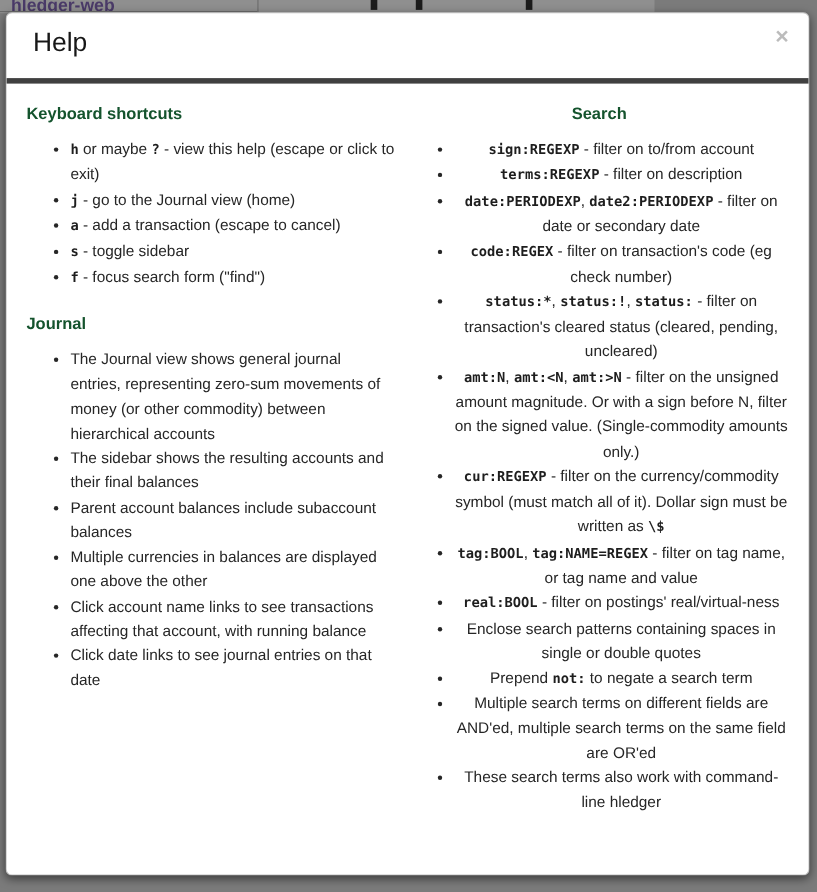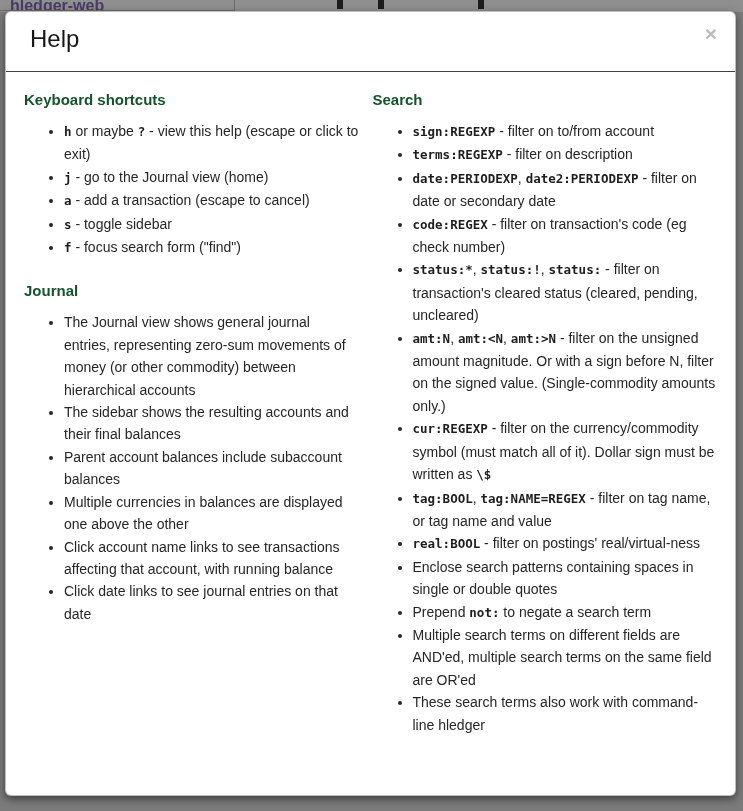--- a/index.html
+++ b/index.html
@@ -8,21 +8,21 @@
     position: relative;
     font-family: "Liberation Sans", sans-serif;
     background: #7b7b7b;
     overflow: hidden;
   }
 
   
   .backdrop-strip {
     position: absolute;
     left: 0; top: 0;
-    width: 743px; height: 12px;
+    width: 595px; height: 12px;
     background: #8f8f8f;
     overflow: hidden;
   }
   .backdrop-brand {
     position: absolute;
     left: 10px; top: -3px;
     font-size: 16px;
     font-weight: bold;
     color: #4a3a68;
     text-decoration: none;
@@ -55,21 +55,21 @@
     left: 5px; top: 11px;
     width: 731px; height: 785px;
     background: #ffffff;
     border: 1px solid rgba(0,0,0,0.25);
     border-radius: 6px;
     box-shadow: 0 3px 9px rgba(0,0,0,0.5);
   }
   .modal-header {
     position: relative;
     padding: 13px 20px 18px 24px;
-    border-bottom: 1px solid #404040;
+    border-bottom: 5px solid #404040;
   }
   .modal-title {
     font-size: 24px;
     font-weight: 400;
     color: #171717;
     line-height: 28px;
   }
   .close-button {
     position: absolute;
     right: 18px; top: 11px;
@@ -83,21 +83,21 @@
     font-family: "Liberation Sans", sans-serif;
   }
   .modal-body {
     display: flex;
     padding: 18px 18px 20px 18px;
   }
   .col {
     width: 50%;
   }
   .col-left  { padding-right: 12px; }
-  .col-right { padding-left: 2px; }
+  .col-right { padding-left: 2px; text-align: center; }
 
   .section-heading {
     font-size: 15px;
     font-weight: 700;
     color: #14532d;
     line-height: 20px;
   }
   .section-heading.spaced { margin-top: 22px; }
 
   ul.help-list {

